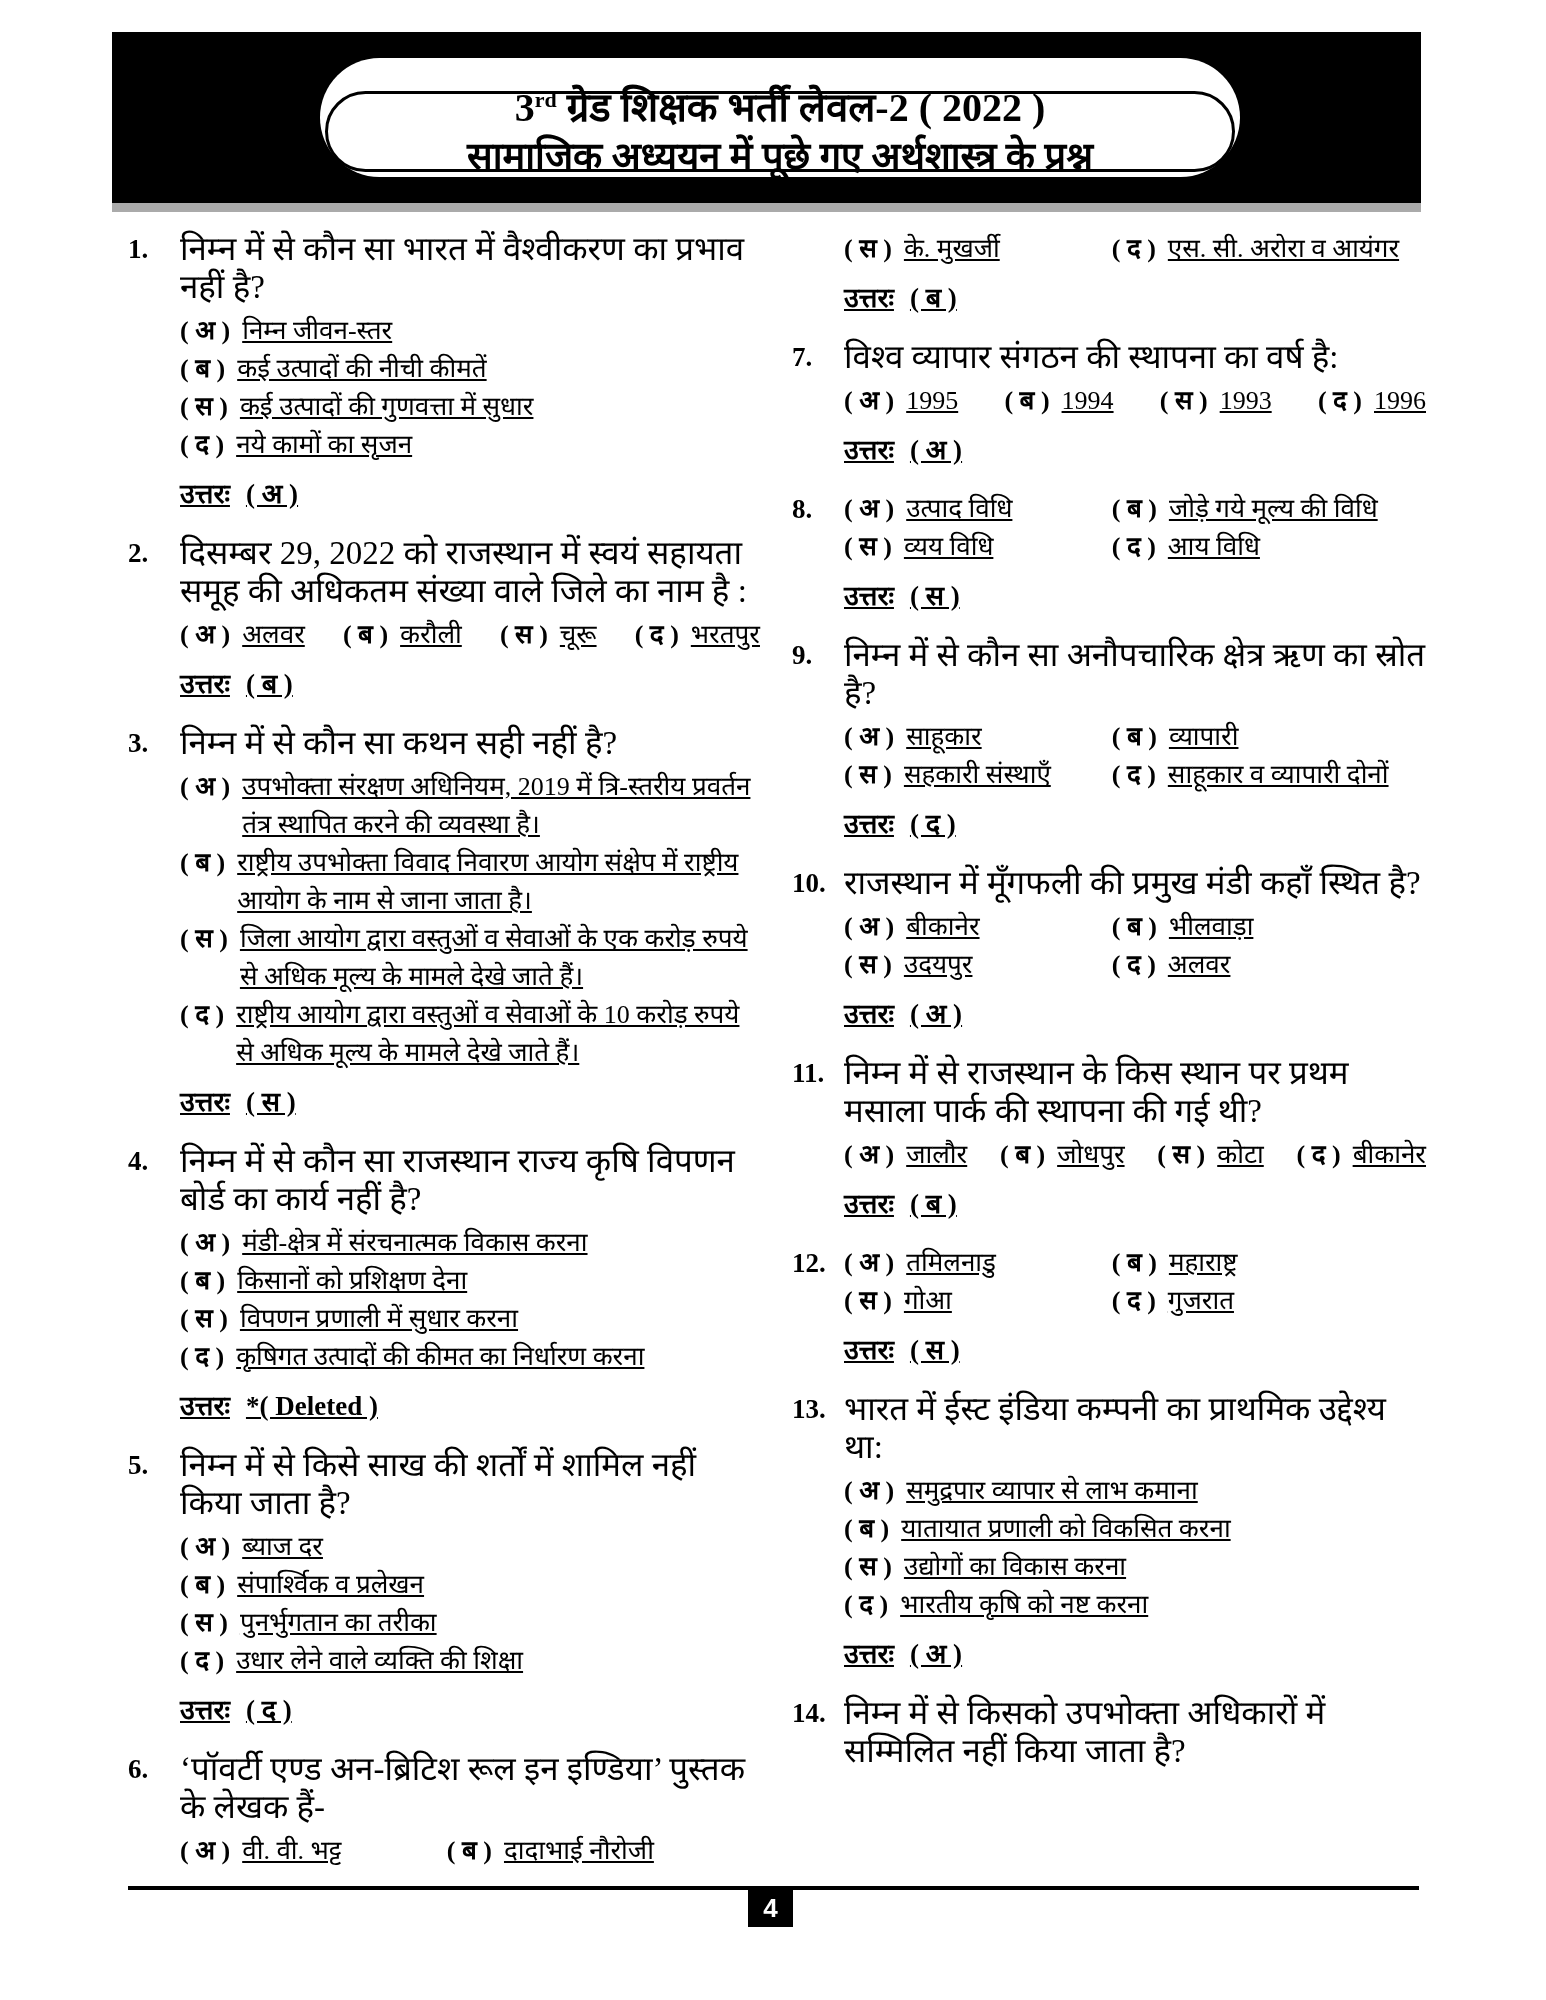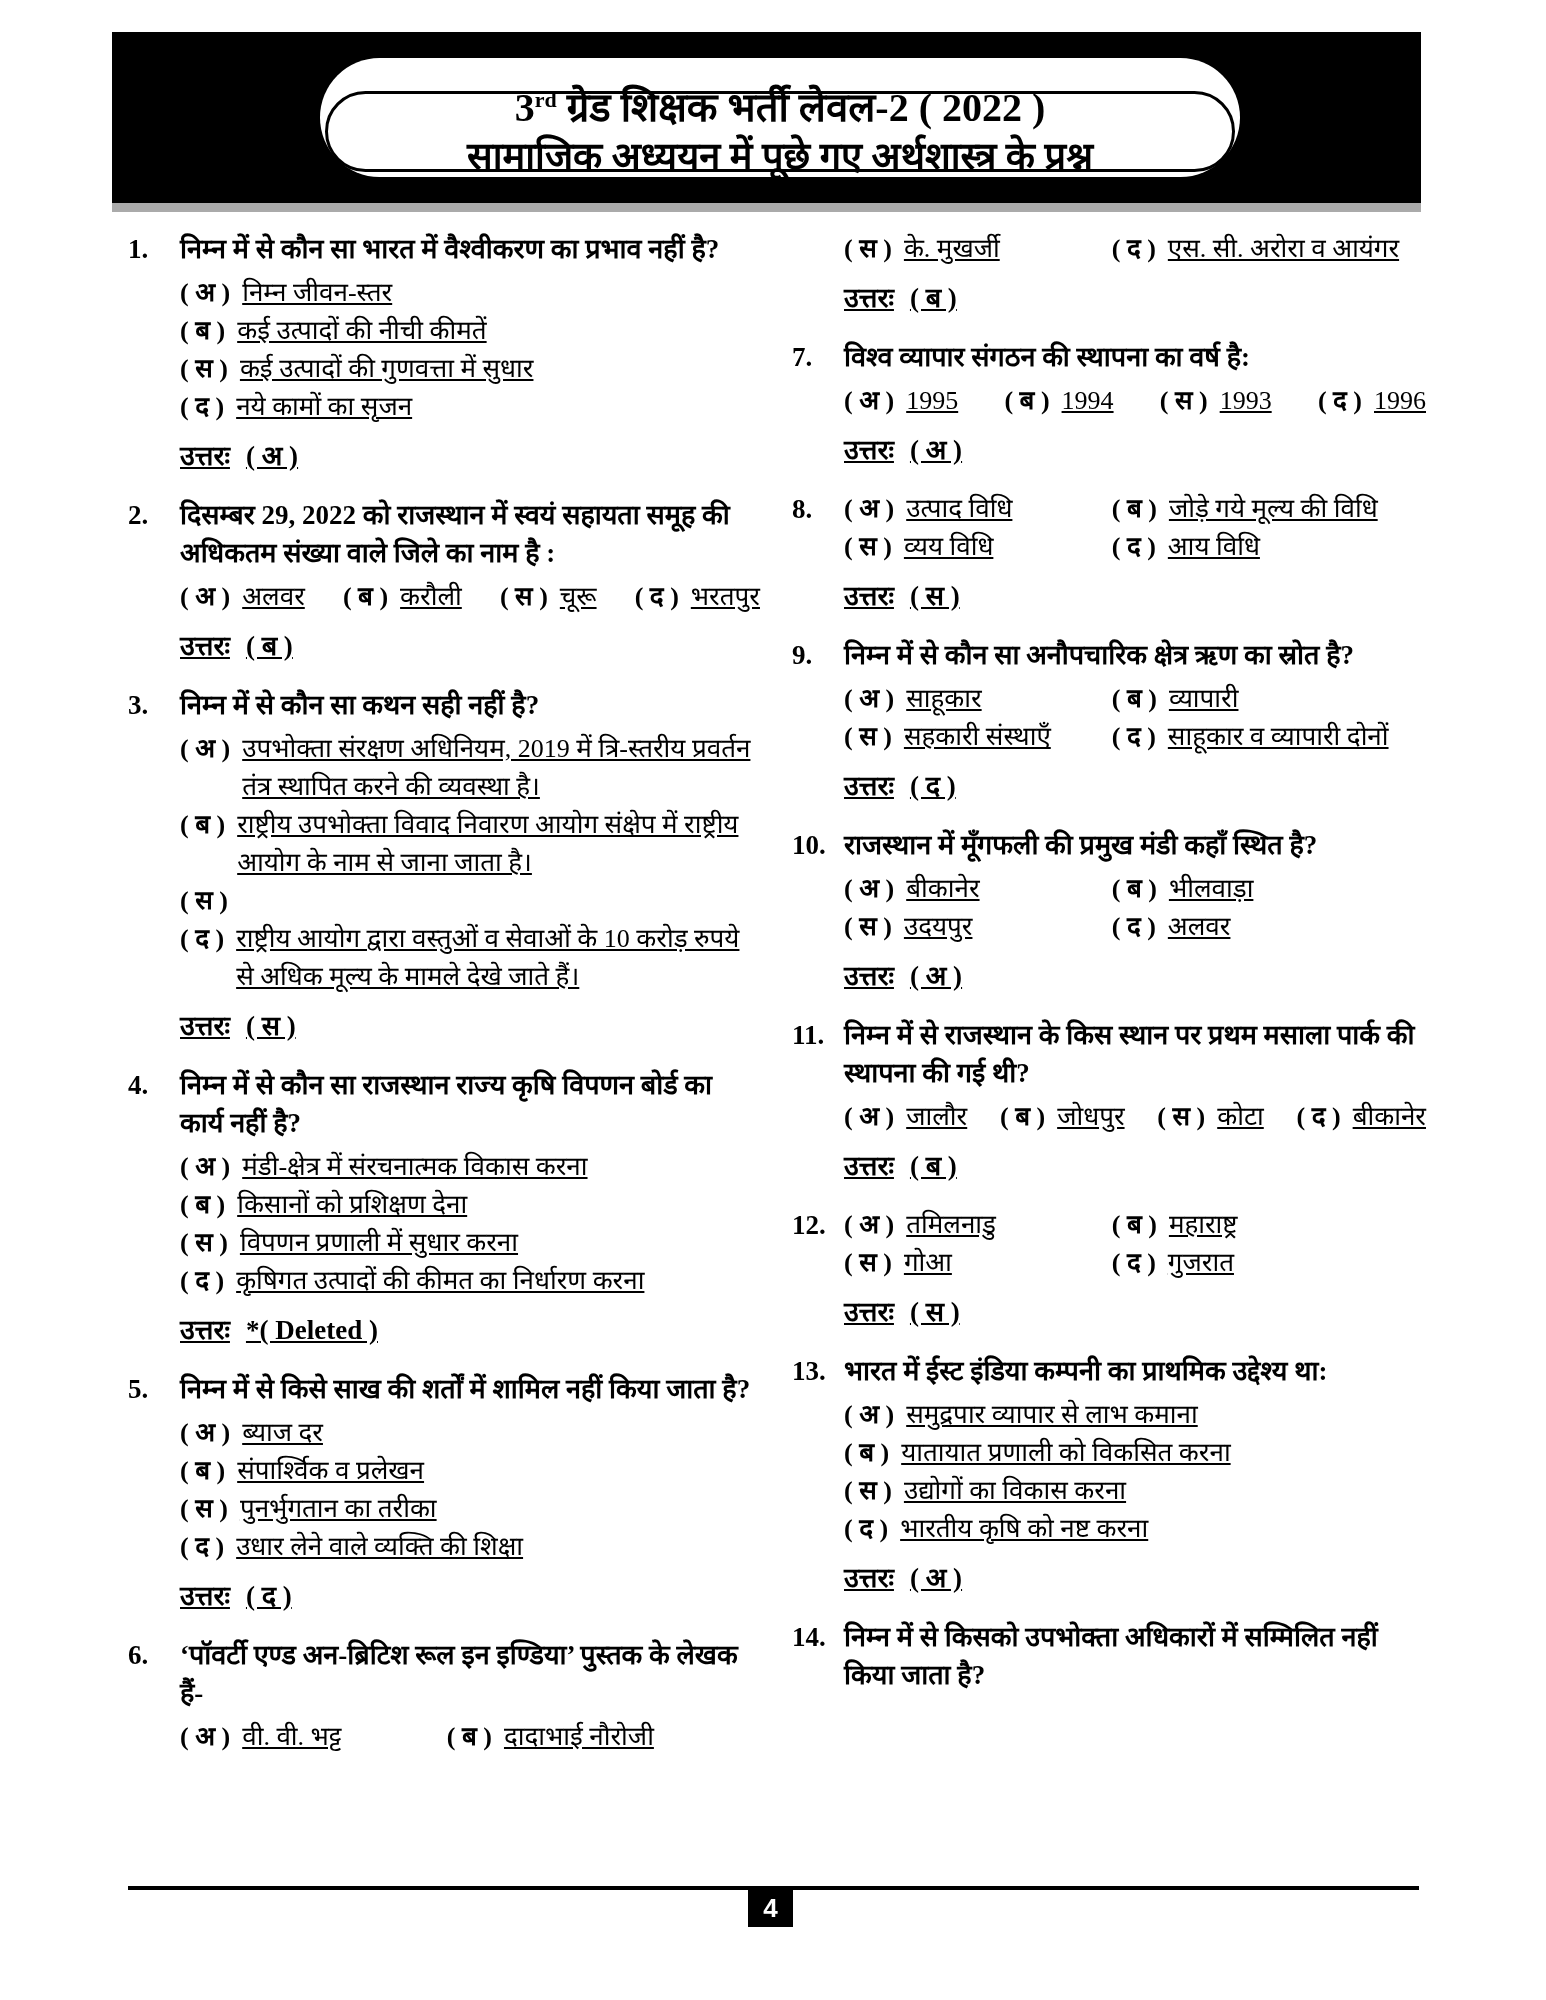--- a/index.html
+++ b/index.html
@@ -31,21 +31,21 @@
   .title-line1{font-size:40px;font-weight:bold;line-height:1.25;white-space:nowrap;}
   .title-line1 sup{font-size:0.55em;}
   .title-line2{font-size:38px;font-weight:bold;line-height:1.25;white-space:nowrap;}
   
   .col{position:absolute;top:230px;}
   .col-left{left:128px;width:632px;}
   .col-right{left:792px;width:634px;}
   .q{display:flex;margin-bottom:8px;}
   .qnum{flex:0 0 52px;font-weight:bold;font-size:27px;line-height:38px;}
   .qbody{flex:1 1 auto;min-width:0;}
-  .stem{font-weight:bold;font-size:27px;line-height:38px;margin-bottom:6px;}
+  .stem{font-weight:normal;font-size:33px;line-height:38px;margin-bottom:6px;}
   .opts{font-size:26px;line-height:38px;}
   .opt{display:flex;}
   .opt-label{font-weight:bold;white-space:nowrap;margin-right:12px;}
   .opt-text{min-width:0;text-decoration:underline;}
   .opts-inline{display:flex;justify-content:space-between;}
   .opts-inline .opt{flex:0 0 auto;}
   .opt-row{display:flex;}
   .opt-row .opt:first-child{flex:0 0 46%;}
   .opt-row .opt:last-child{flex:1 1 auto;}
   .answer{font-weight:bold;font-size:27px;line-height:38px;margin:11px 0 13px;text-decoration:underline;}
@@ -130,20 +130,21 @@
           <div class="opt">
             <span class="opt-label">( अ )</span>
             <span class="opt-text">उपभोक्ता संरक्षण अधिनियम, 2019 में त्रि-स्तरीय प्रवर्तन तंत्र स्थापित करने की व्यवस्था है।</span>
           </div>
           <div class="opt">
             <span class="opt-label">( ब )</span>
             <span class="opt-text">राष्ट्रीय उपभोक्ता विवाद निवारण आयोग संक्षेप में राष्ट्रीय आयोग के नाम से जाना जाता है।</span>
           </div>
           <div class="opt">
             <span class="opt-label">( स )</span>
+            <span class="opt-text">जिला आयोग द्वारा वस्तुओं व सेवाओं के एक करोड़ रुपये से अधिक मूल्य के मामले देखे जाते हैं।</span>
           </div>
           <div class="opt">
             <span class="opt-label">( द )</span>
             <span class="opt-text">राष्ट्रीय आयोग द्वारा वस्तुओं व सेवाओं के 10 करोड़ रुपये से अधिक मूल्य के मामले देखे जाते हैं।</span>
           </div>
         </div>
         <div class="answer"><span class="ans-label">उत्तरः</span><span class="ans-value">( स )</span></div>
       </div>
     </div>
     <div class="q">

